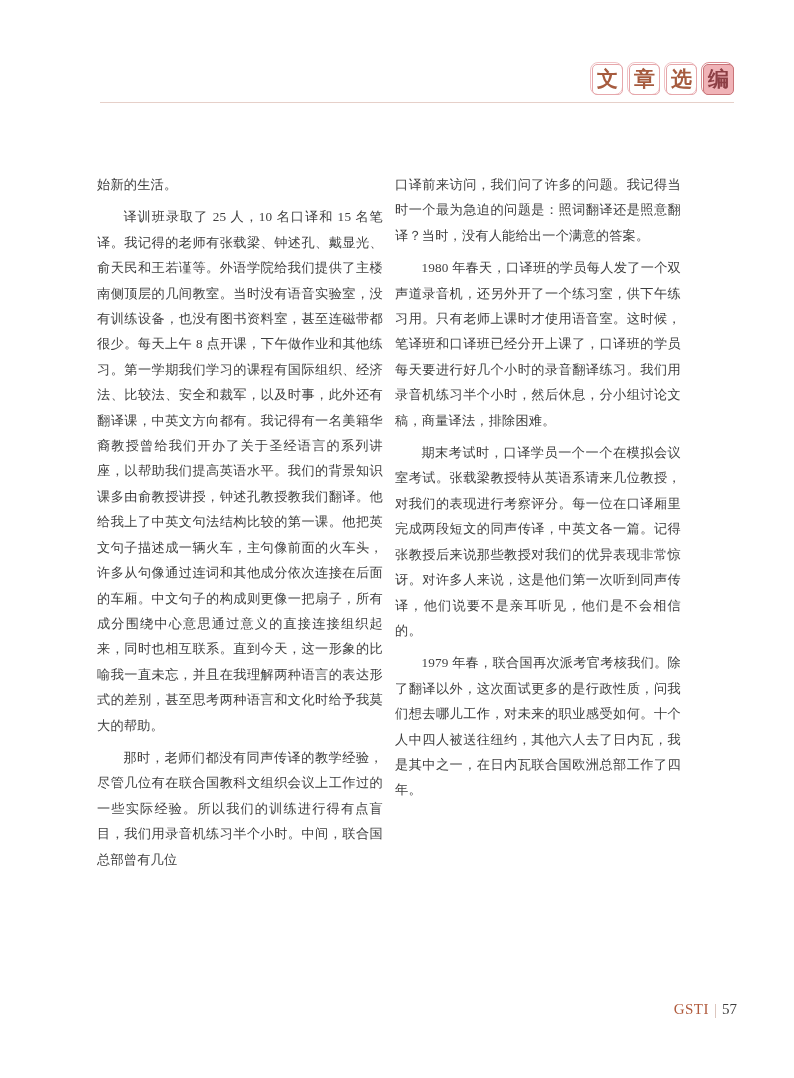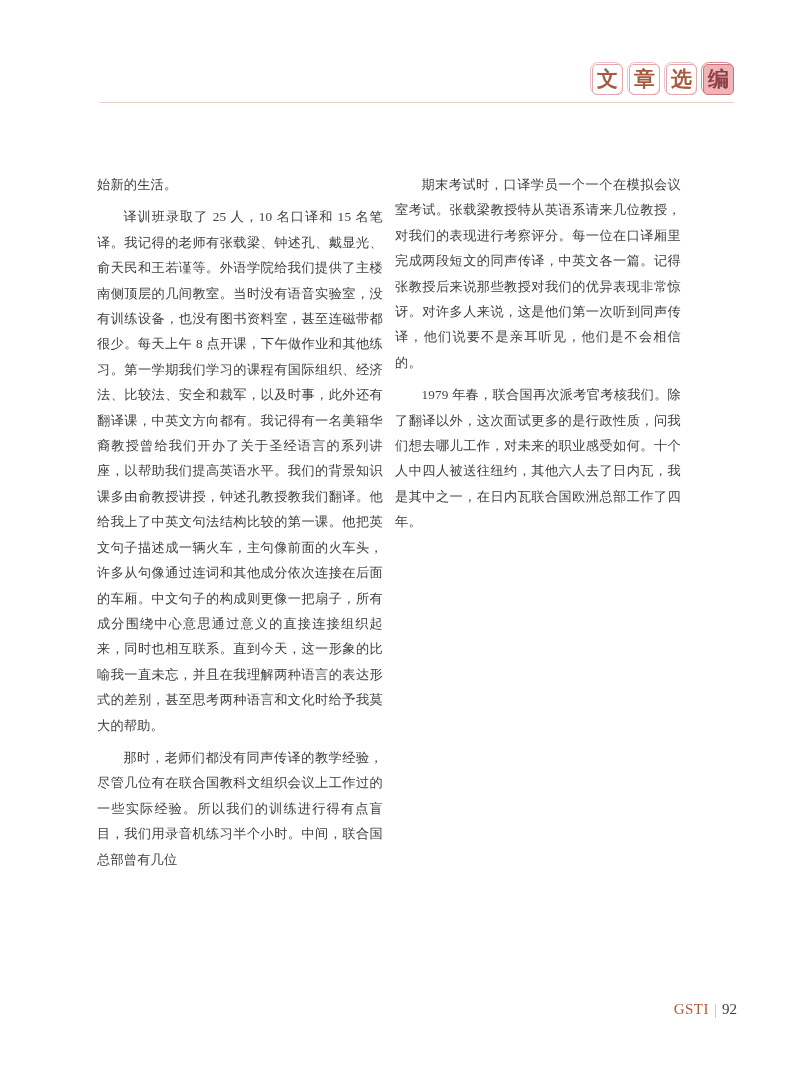--- a/index.html
+++ b/index.html
@@ -96,24 +96,26 @@
   </div>
   <div class="header-rule"></div>
 
   <div class="content">
     <div class="col">
       <p class="para no-indent">始新的生活。</p>
       <p class="para">译训班录取了 25 人，10 名口译和 15 名笔译。我记得的老师有张载梁、钟述孔、戴显光、俞天民和王若谨等。外语学院给我们提供了主楼南侧顶层的几间教室。当时没有语音实验室，没有训练设备，也没有图书资料室，甚至连磁带都很少。每天上午 8 点开课，下午做作业和其他练习。第一学期我们学习的课程有国际组织、经济法、比较法、安全和裁军，以及时事，此外还有翻译课，中英文方向都有。我记得有一名美籍华裔教授曾给我们开办了关于圣经语言的系列讲座，以帮助我们提高英语水平。我们的背景知识课多由俞教授讲授，钟述孔教授教我们翻译。他给我上了中英文句法结构比较的第一课。他把英文句子描述成一辆火车，主句像前面的火车头，许多从句像通过连词和其他成分依次连接在后面的车厢。中文句子的构成则更像一把扇子，所有成分围绕中心意思通过意义的直接连接组织起来，同时也相互联系。直到今天，这一形象的比喻我一直未忘，并且在我理解两种语言的表达形式的差别，甚至思考两种语言和文化时给予我莫大的帮助。</p>
       <p class="para">那时，老师们都没有同声传译的教学经验，尽管几位有在联合国教科文组织会议上工作过的一些实际经验。所以我们的训练进行得有点盲目，我们用录音机练习半个小时。中间，联合国总部曾有几位</p>
     </div>
     <div class="col">
+      <p class="para no-indent">口译前来访问，我们问了许多的问题。我记得当时一个最为急迫的问题是：照词翻译还是照意翻译？当时，没有人能给出一个满意的答案。</p>
+      <p class="para">1980 年春天，口译班的学员每人发了一个双声道录音机，还另外开了一个练习室，供下午练习用。只有老师上课时才使用语音室。这时候，笔译班和口译班已经分开上课了，口译班的学员每天要进行好几个小时的录音翻译练习。我们用录音机练习半个小时，然后休息，分小组讨论文稿，商量译法，排除困难。</p>
       <p class="para">期末考试时，口译学员一个一个在模拟会议室考试。张载梁教授特从英语系请来几位教授，对我们的表现进行考察评分。每一位在口译厢里完成两段短文的同声传译，中英文各一篇。记得张教授后来说那些教授对我们的优异表现非常惊讶。对许多人来说，这是他们第一次听到同声传译，他们说要不是亲耳听见，他们是不会相信的。</p>
       <p class="para">1979 年春，联合国再次派考官考核我们。除了翻译以外，这次面试更多的是行政性质，问我们想去哪儿工作，对未来的职业感受如何。十个人中四人被送往纽约，其他六人去了日内瓦，我是其中之一，在日内瓦联合国欧洲总部工作了四年。</p>
     </div>
   </div>
 
   <div class="footer">
     <span class="brand">GSTI</span>
     <span class="vrule"></span>
-    <span class="pagenum">92</span>
+    <span class="pagenum">57</span>
   </div>
 
 </div>
 
 </body></html>

